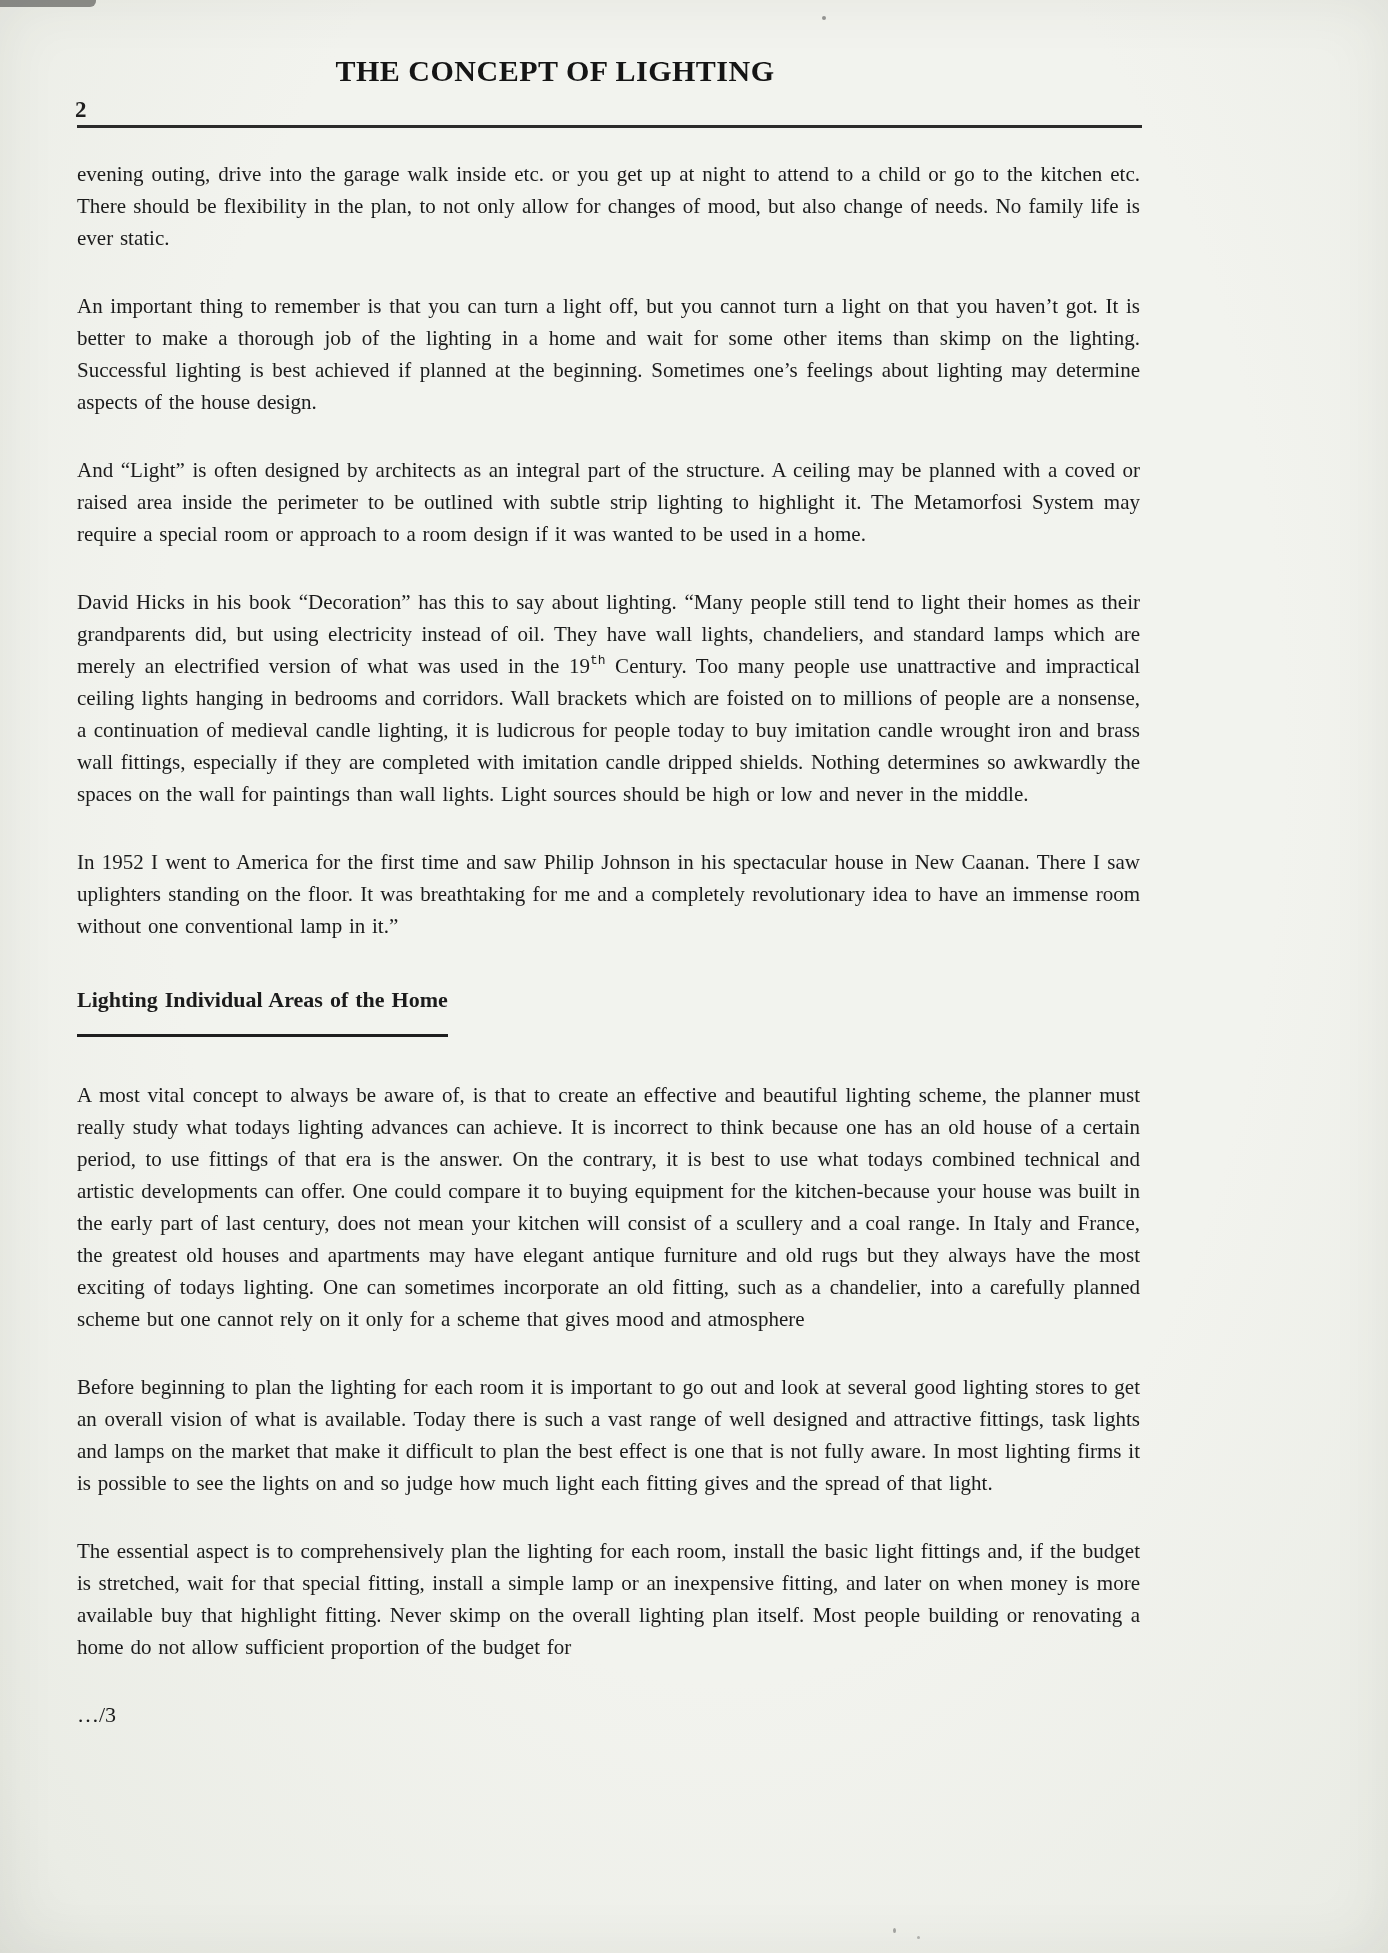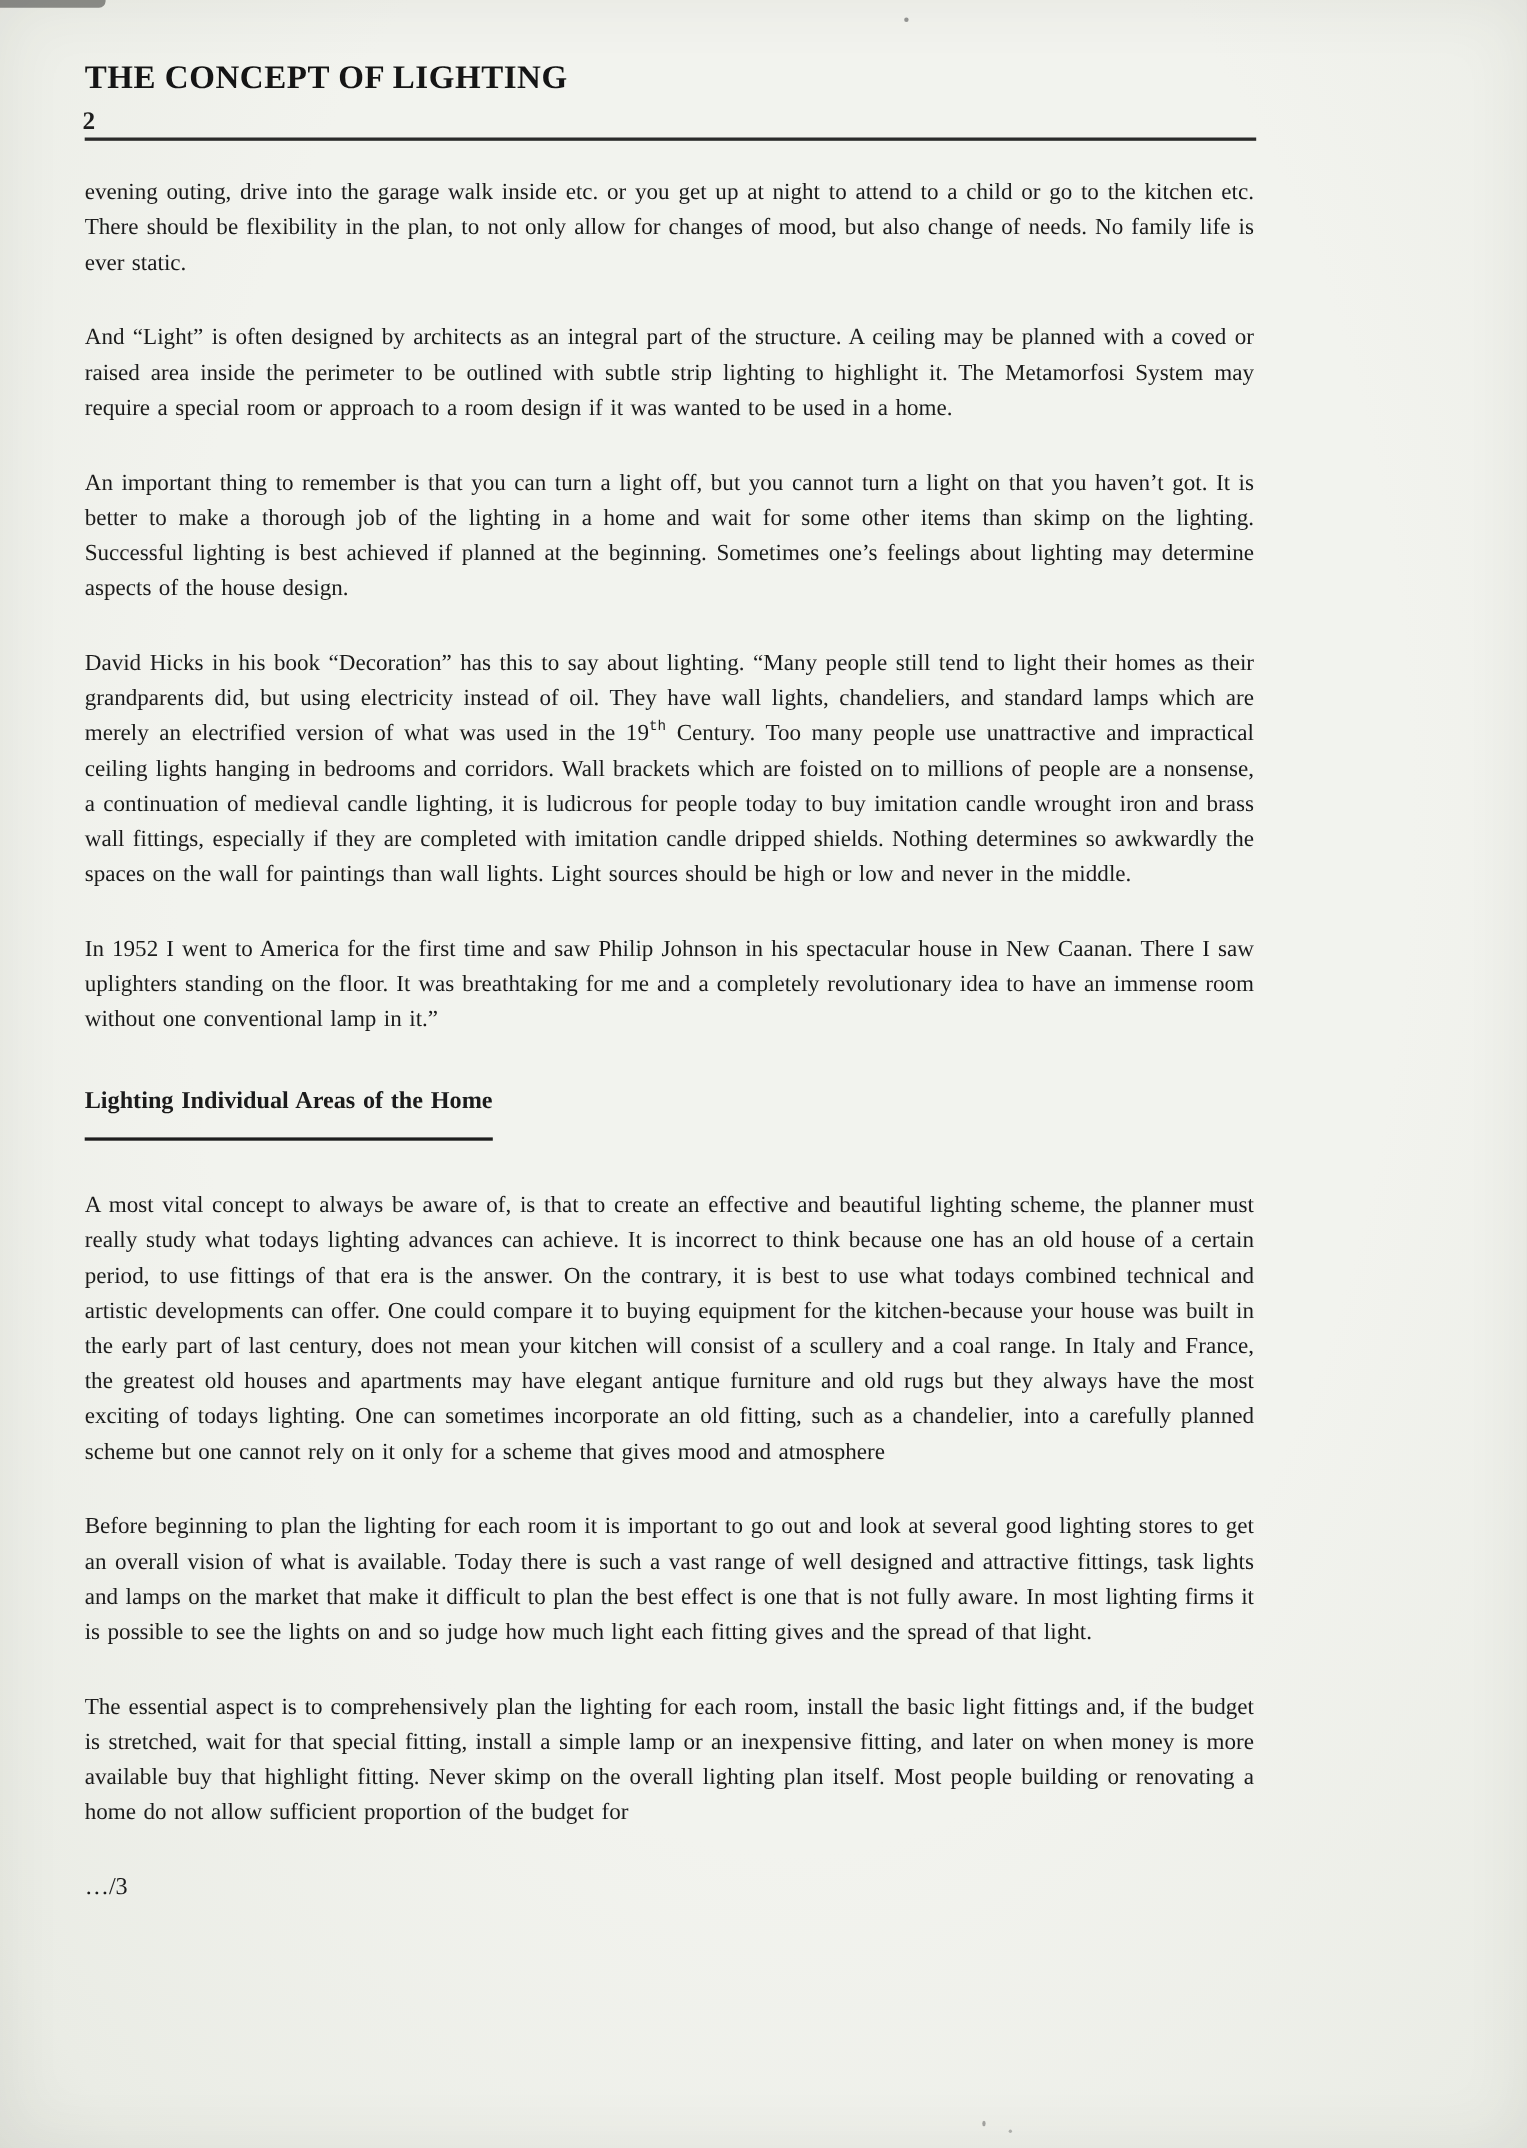--- a/index.html
+++ b/index.html
@@ -31,21 +31,21 @@
     background: #555;
     border-radius: 50%;
   }
   .speck.s1 { left: 822px; top: 16px; width: 4px; height: 4px; opacity: .6; }
   .speck.s2 { left: 893px; top: 1928px; width: 3px; height: 5px; opacity: .5; }
   .speck.s3 { left: 917px; top: 1936px; width: 3px; height: 3px; opacity: .4; }
 
   .title-band {
     margin: 54px 0 0 77px;
     width: 956px;
-    text-align: left;
+    text-align: center;
   }
   .doc-title {
     font-size: 30px;
     font-weight: bold;
     letter-spacing: 0.5px;
     color: #151515;
     white-space: nowrap;
   }
   .page-num {
     margin: 10px 0 0 75px;
@@ -109,23 +109,23 @@
     <div class="doc-title">THE CONCEPT OF LIGHTING</div>
   </div>
 
   <div class="page-num">2</div>
   <div class="head-rule"></div>
 
   <div class="body-col">
 
     <p>evening outing, drive into the garage walk inside etc. or you get up at night to attend to a child or go to the kitchen etc.  There should be flexibility in the plan, to not only allow for changes of mood, but also change of needs.  No family life is ever static.</p>
 
+    <p>An important thing to remember is that you can turn a light off, but you cannot turn a light on that you haven’t got.  It is better to make a thorough job of the lighting in a home and wait for some other items than skimp on the lighting.  Successful lighting is best achieved if planned at the beginning.  Sometimes one’s feelings about lighting may determine aspects of the house design.</p>
+
     <p>And “Light” is often designed by architects as an integral part of the structure.  A ceiling may be planned with a coved or raised area inside the perimeter to be outlined with subtle strip lighting to highlight it.  The Metamorfosi System may require a special room or approach to a room design if it was wanted to be used in a home.</p>
-
-    <p>An important thing to remember is that you can turn a light off, but you cannot turn a light on that you haven’t got.  It is better to make a thorough job of the lighting in a home and wait for some other items than skimp on the lighting.  Successful lighting is best achieved if planned at the beginning.  Sometimes one’s feelings about lighting may determine aspects of the house design.</p>
 
     <p><span>David Hicks in his book “Decoration” has this to say about lighting.  “Many people still tend to light their homes as their grandparents did, but using electricity instead of oil.  They have wall lights, chandeliers, and standard lamps which are merely an electrified version of what was used in the 19</span><sup class="ord">th</sup><span> Century.  Too many people use unattractive and impractical ceiling lights hanging in bedrooms and corridors.  Wall brackets which are foisted on to millions of people are a nonsense, a continuation of medieval candle lighting, it is ludicrous for people today to buy imitation candle wrought iron and brass wall fittings, especially if they are completed with imitation candle dripped shields.  Nothing determines so awkwardly the spaces on the wall for paintings than wall lights.  Light sources should be high or low and never in the middle.</span></p>
 
     <p>In 1952 I went to America for the first time and saw Philip Johnson in his spectacular house in New Caanan.  There I saw uplighters standing on the floor.  It was breathtaking for me and a completely revolutionary idea to have an immense room without one conventional lamp in it.”</p>
 
     <div class="section-heading">
       <span>Lighting Individual Areas of the Home</span>
     </div>
 
     <p>A most vital concept to always be aware of, is that to create an effective and beautiful lighting scheme, the planner must really study what todays lighting advances can achieve.  It is incorrect to think because one has an old house of a certain period, to use fittings of that era is the answer.  On the contrary, it is best to use what todays combined technical and artistic developments can offer.  One could compare it to buying equipment for the kitchen-because your house was built in the early part of last century, does not mean your kitchen will consist of a scullery and a coal range.  In Italy and France, the greatest old houses and apartments may have elegant antique furniture and old rugs but they always have the most exciting of todays lighting.  One can sometimes incorporate an old fitting, such as a chandelier, into a carefully planned scheme but one cannot rely on it only for a scheme that gives mood and atmosphere</p>

